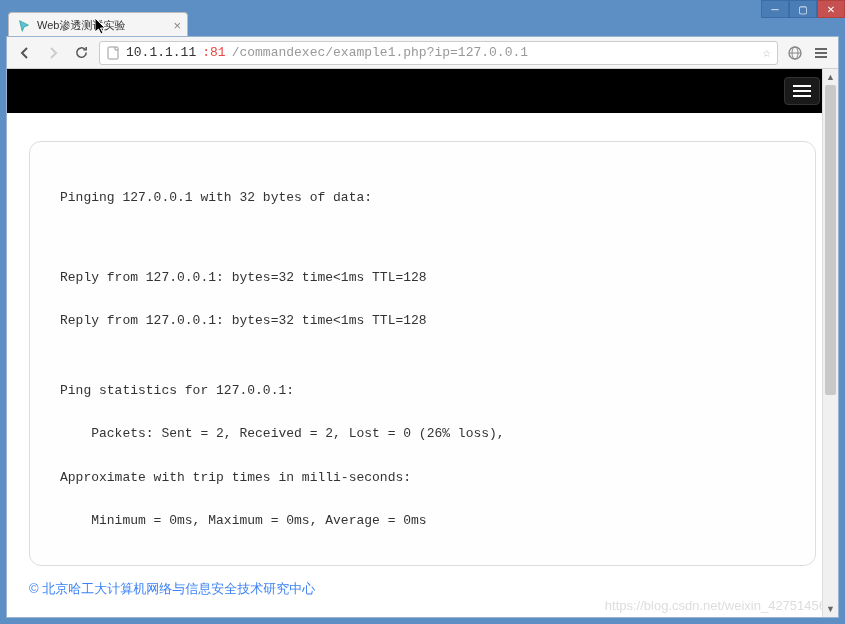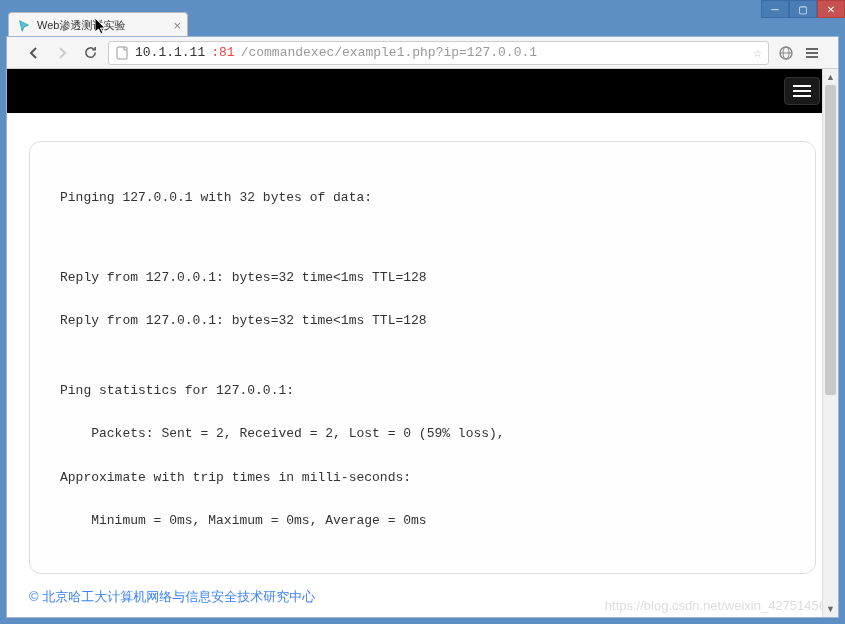--- a/index.html
+++ b/index.html
@@ -88,21 +88,21 @@
       border: 1px solid #9ab3d0;
       display: flex;
       flex-direction: column;
     }
     .toolbar {
       height: 32px;
       background: #f5f5f5;
       border-bottom: 1px solid #d0d0d0;
       display: flex;
       align-items: center;
-      padding: 0 17px;
+      padding: 0 8px;
       gap: 8px;
     }
     .nav-btn {
       width: 20px; height: 20px;
       display: flex;
       align-items: center;
       justify-content: center;
       color: #666;
       cursor: pointer;
       font-size: 16px;
@@ -187,21 +187,21 @@
       border: 1px solid #ddd;
       border-radius: 12px;
       background: #fefefe;
       padding: 46px 30px 30px 30px;
       font-family: "Courier New", monospace;
       font-size: 13px;
       color: #333;
       line-height: 1.5;
     }
     .content-box .line { white-space: pre; margin-bottom: 24px; }
-    .content-box .line.tight { margin-bottom: 12px; font-family: Liberation Mono, monospace; }
+    .content-box .line.tight { margin-bottom: 4px; font-family: Liberation Mono, monospace; }
     .content-box .line.gap { margin-bottom: 60px; }
     .content-box .line.gap2 { margin-bottom: 50px; }
     .footer {
       margin: 10px 22px;
       font-size: 13px;
       color: #3b82f6;
     }
     .watermark {
       position: absolute;
       bottom: 4px; right: 12px;
@@ -317,21 +317,21 @@
             <span></span>
             <span></span>
         </div>
       </div>
 
       <div class="content-box">
         <div class="line gap">Pinging 127.0.0.1 with 32 bytes of data:</div>
         <div class="line">Reply from 127.0.0.1: bytes=32 time&lt;1ms TTL=128</div>
         <div class="line gap2">Reply from 127.0.0.1: bytes=32 time&lt;1ms TTL=128</div>
         <div class="line">Ping statistics for 127.0.0.1:</div>
-        <div class="line">    Packets: Sent = 2, Received = 2, Lost = 0 (59% loss),</div>
+        <div class="line">    Packets: Sent = 2, Received = 2, Lost = 0 (26% loss),</div>
         <div class="line">Approximate with trip times in milli-seconds:</div>
         <div class="line tight">    Minimum = 0ms, Maximum = 0ms, Average = 0ms</div>
       </div>
 
       <div class="footer">© 北京哈工大计算机网络与信息安全技术研究中心</div>
       <div class="watermark">https://blog.csdn.net/weixin_42751456</div>
 
       <div class="scrollbar">
         <div class="scroll-arrow">▲</div>
         <div class="scroll-track">

